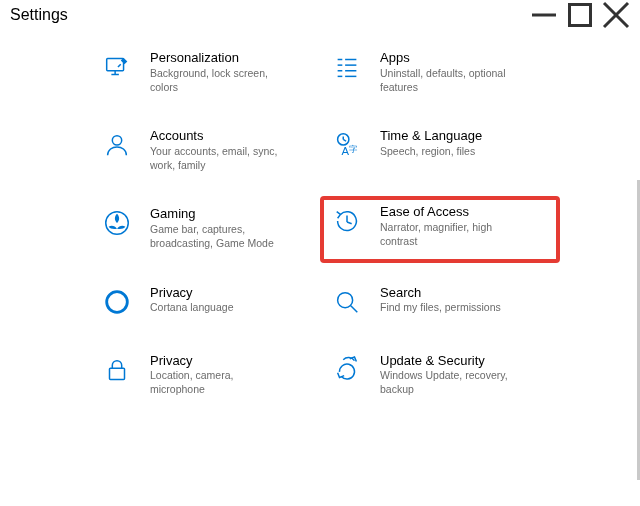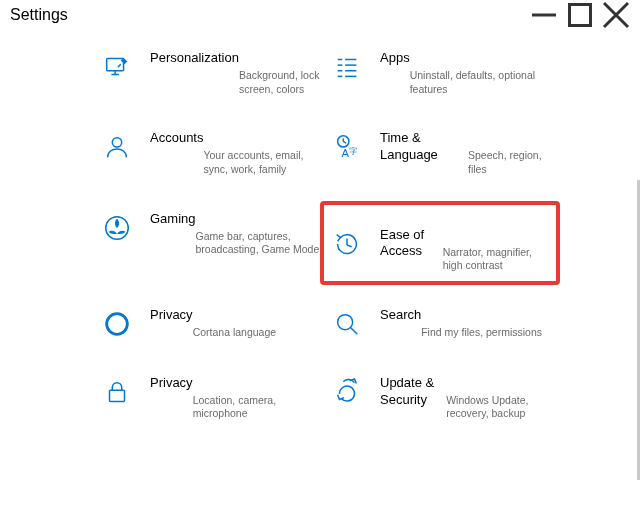--- a/index.html
+++ b/index.html
@@ -6,24 +6,24 @@
   .window{width:640px;height:506px;position:relative;display:flex;flex-direction:column;}
   .titlebar{height:30px;display:flex;align-items:center;justify-content:space-between;padding:0 6px;}
   .title{font-size:16px;color:#000;padding-left:4px;}
   .winctl{display:flex;gap:0;}
   .winbtn{width:36px;height:26px;display:flex;align-items:center;justify-content:center;font-size:12px;color:#333;}
   .content{flex:1;overflow:hidden;position:relative;}
   .grid{display:grid;grid-template-columns:1fr 1fr;gap:34px 10px;padding:20px 90px 0 100px;}
   .tile{display:flex;flex-direction:row;align-items:flex-start;gap:16px;}
   .icon{width:34px;height:34px;color:#0078D4;flex-shrink:0;display:flex;align-items:center;justify-content:center;}
   .icon svg{width:30px;height:30px;stroke:#0078D4;fill:none;stroke-width:1.6;}
-  .tlabel{display:flex;flex-direction:row;}
+  .tlabel{display:flex;flex-direction:column;}
   .tname{font-size:13px;color:#000;line-height:1.3;}
-  .tdesc{font-size:10.5px;color:#6b6b6b;line-height:1.3;margin-top:19px;max-width:140px;}
-  .hl{border:4px solid #e53b33;border-radius:4px;padding:22px 6px 8px 6px;margin:-10px -10px -12px -10px;}
+  .tdesc{font-size:10.5px;color:#6b6b6b;line-height:1.3;margin-top:0;max-width:140px;}
+  .hl{border:4px solid #e53b33;border-radius:4px;padding:4px 6px 8px 6px;margin:-10px -10px -12px -10px;}
   .scrollbar{position:absolute;right:0;top:150px;width:3px;height:300px;background:#c9c9c9;}
   .footer{height:40px;display:flex;align-items:center;justify-content:center;}
   .footer a{font-size:12px;color:#0067c0;text-decoration:underline;}
 </style>
 </head>
 <body>
 <div class="window">
 
   <div class="titlebar">
     <div class="title">Settings</div>

